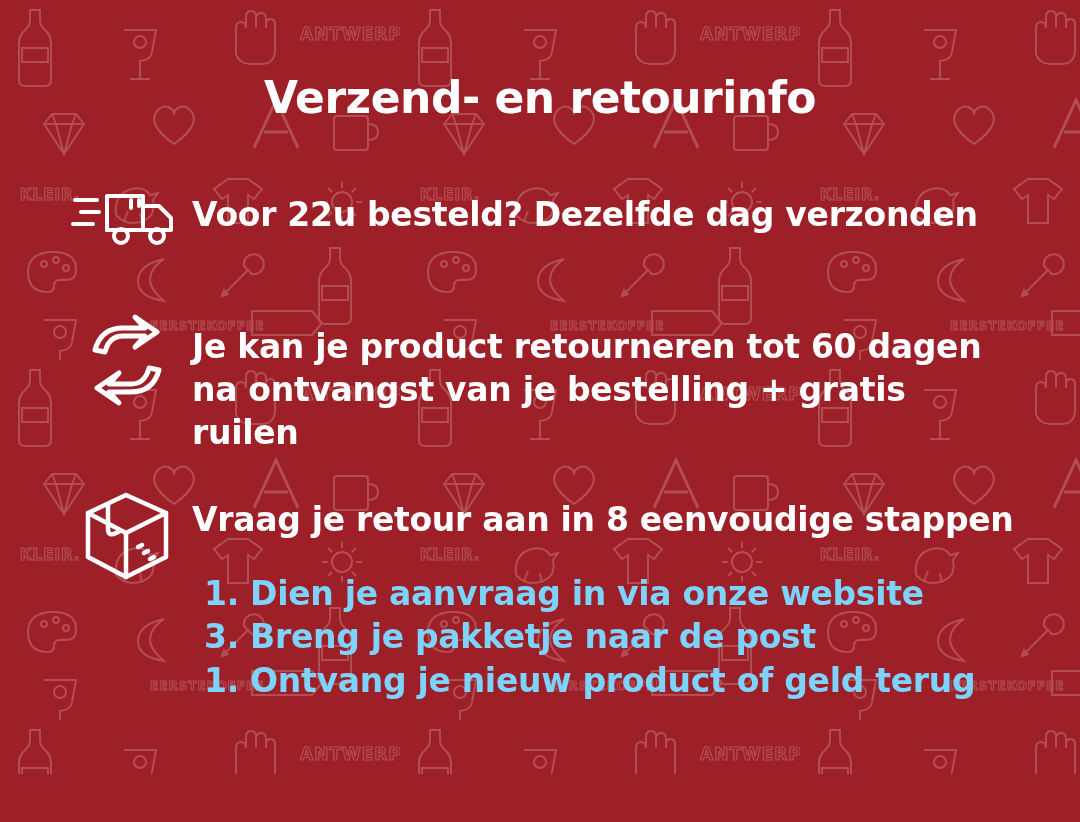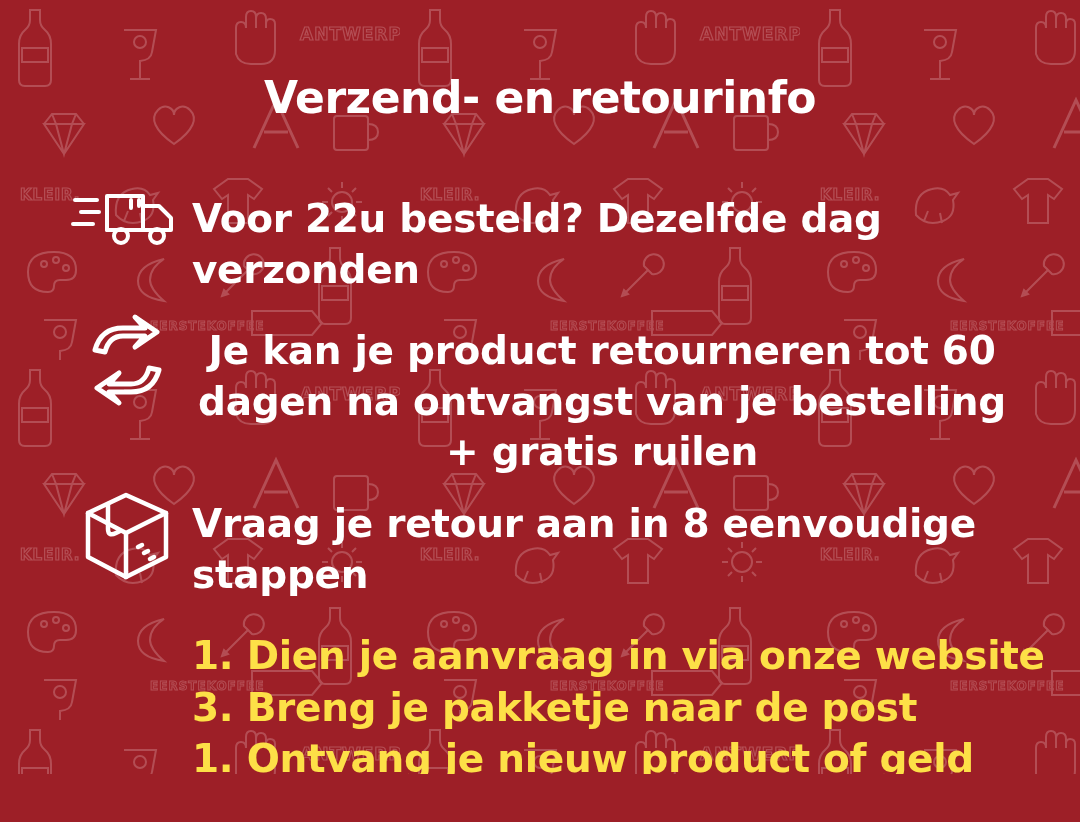--- a/index.html
+++ b/index.html
@@ -54,58 +54,58 @@
     width: 130px;
     flex: 0 0 130px;
     display: flex;
     align-items: center;
     justify-content: center;
   }
   .row-text {
     color: #ffffff;
     font-family: "DejaVu Sans", sans-serif;
     font-weight: bold;
-    font-size: 39px;
+    font-size: 33px;
     line-height: 1.30;
     letter-spacing: -0.3px;
   }
   #row-shipping {
     top: 180px;
     left: 62px;
     width: 1000px;
   }
   #row-shipping .row-text { padding-top: 14px; }
 
   #row-returns {
     top: 310px;
     left: 62px;
     width: 1010px;
-    text-align: center;
   }
   #row-returns .row-text { padding-top: 16px; width: 820px; }
 
   #row-steps {
     top: 485px;
     left: 62px;
     width: 1010px;
   }
   #row-steps .row-text { padding-top: 14px; }
 
   .steps-list {
     margin: 30px 0 0 0;
     padding: 0;
     list-style: none;
   }
   .steps-list li {
-    color: #fde047;
+    color: #7dd3fc;
     font-family: "DejaVu Sans", sans-serif;
     font-weight: bold;
-    font-size: 39px;
+    font-size: 33px;
     line-height: 1.32;
     letter-spacing: -0.3px;
+    margin-left: 12px;
   }
   svg { display: block; }
 </style>
 </head>
 <body>
 
 <div id="stage">
 
   <svg id="pattern" viewBox="0 0 1080 822" xmlns="http://www.w3.org/2000/svg">
     <defs>

